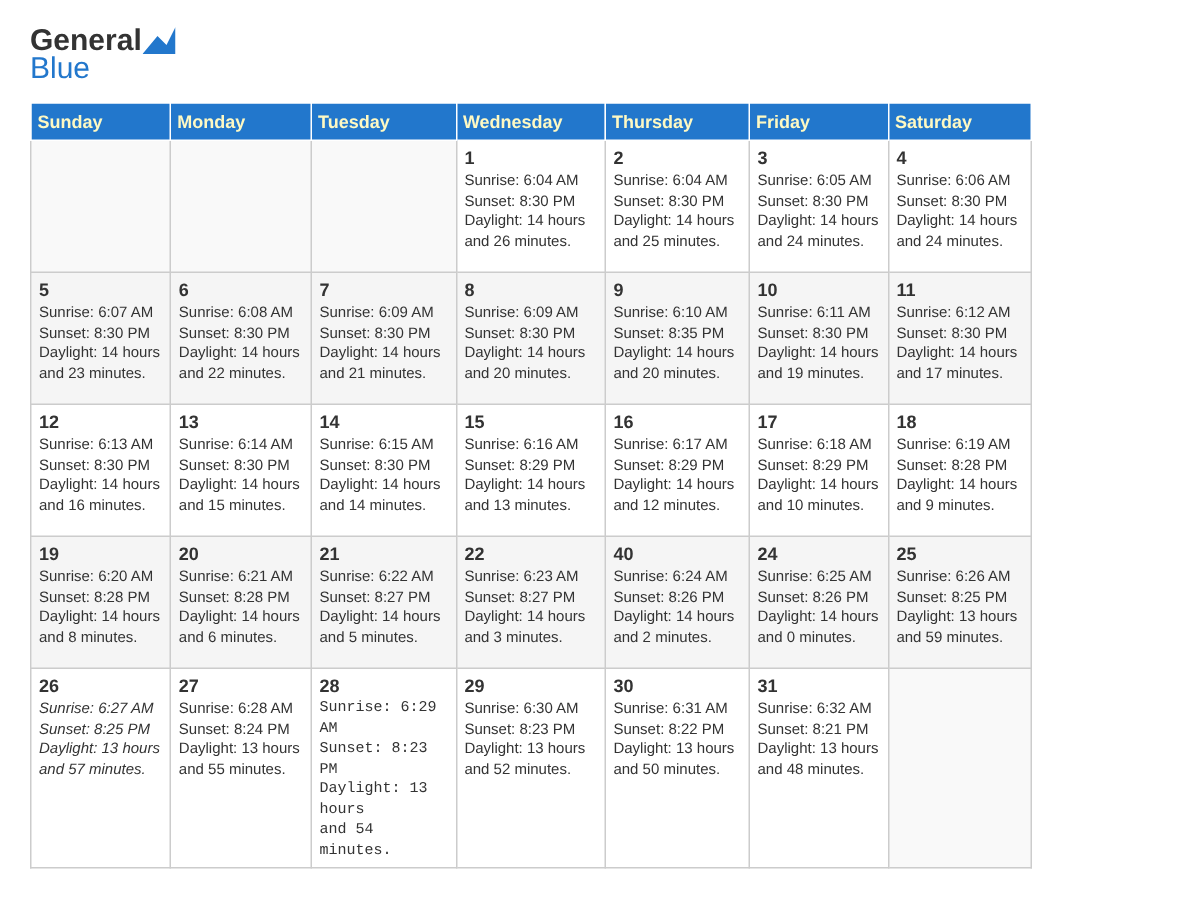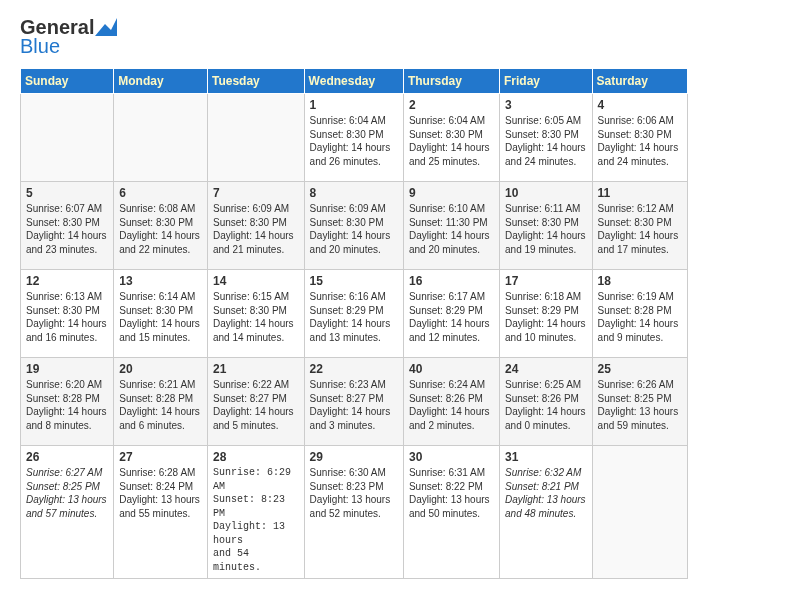--- a/index.html
+++ b/index.html
@@ -174,21 +174,21 @@
           <td>
             <span class="day-num">8</span>
             <div class="day-info" style="white-space: pre-line;">Sunrise: 6:09 AM
 Sunset: 8:30 PM
 Daylight: 14 hours
 and 20 minutes.</div>
           </td>
           <td>
             <span class="day-num">9</span>
             <div class="day-info" style="white-space: pre-line;">Sunrise: 6:10 AM
-Sunset: 11:30 PM
+Sunset: 8:35 PM
 Daylight: 14 hours
 and 20 minutes.</div>
           </td>
           <td>
             <span class="day-num">10</span>
             <div class="day-info" style="white-space: pre-line;">Sunrise: 6:11 AM
 Sunset: 8:30 PM
 Daylight: 14 hours
 and 19 minutes.</div>
           </td>
@@ -333,21 +333,21 @@
           </td>
           <td>
             <span class="day-num">30</span>
             <div class="day-info" style="white-space: pre-line;">Sunrise: 6:31 AM
 Sunset: 8:22 PM
 Daylight: 13 hours
 and 50 minutes.</div>
           </td>
           <td>
             <span class="day-num">31</span>
-            <div class="day-info" style="white-space: pre-line; font-style: italic;">Sunrise: 6:32 AM
+            <div class="day-info" style="white-space: pre-line;">Sunrise: 6:32 AM
 Sunset: 8:21 PM
 Daylight: 13 hours
 and 48 minutes.</div>
           </td>
           <td class="empty-cell"></td>
         </tr>
       </tbody>
   </table>
 </div>
 

